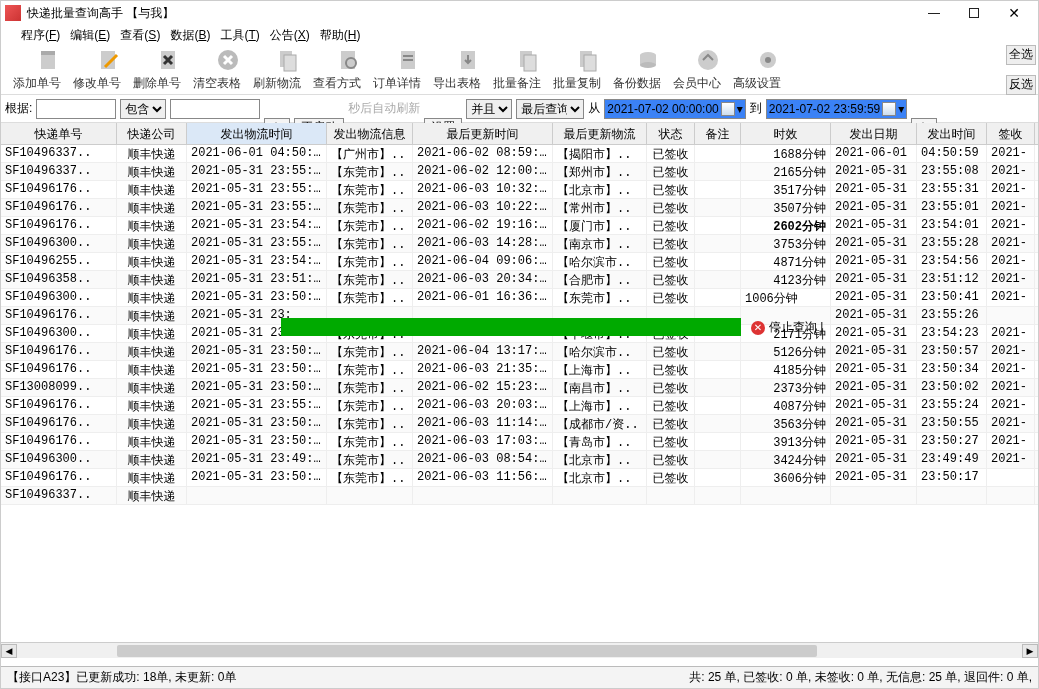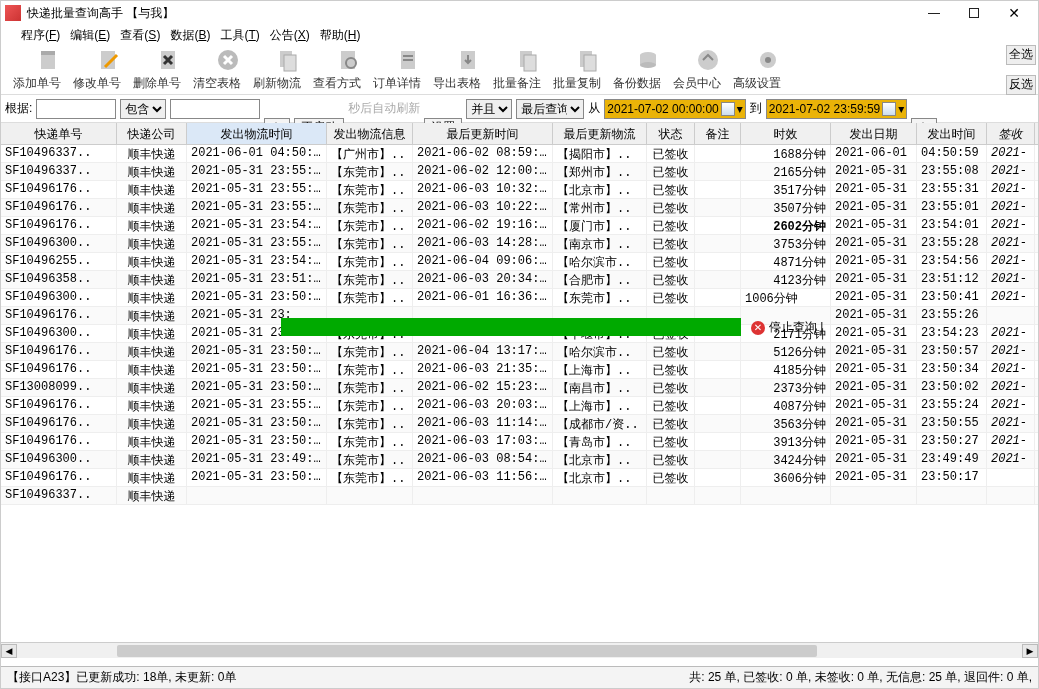--- a/index.html
+++ b/index.html
@@ -21,35 +21,35 @@
 .tool { width:60px; display:flex; flex-direction:column; align-items:flex-end; justify-content:center; gap:2px; }
 .tool .ic { width:26px; height:26px; display:flex; align-items:center; justify-content:center; }
 .tool .lbl { color:#333; }
 .side-btns{ margin-left:auto; display:flex; flex-direction:column; gap:10px; padding-right:2px;justify-content:flex-end;}
 .side-btns button{ height:20px; width:30px; background:#eee; border:1px solid #bbb; }
 
 .filterbar { height:28px; display:flex; align-items:center; padding:0 4px; gap:4px; border-bottom:1px solid #ddd; }
 .filterbar input[type=text]{ height:20px; border:1px solid #888; padding:0 3px; }
 .filterbar select{ height:20px; border:1px solid #888; }
 .btn { height:20px; border:1px solid #888; background:#f4f4f4; padding:0 6px; display:inline-flex; align-items:center;margin-top:38px; }
-.datebox{ display:inline-flex; align-items:center; border:1px solid #888; height:20px; padding:0 2px; background:#eab308;}
+.datebox{ display:inline-flex; align-items:center; border:1px solid #888; height:20px; padding:0 2px; background:#3b82f6;}
 .datebox .cal{ width:14px; height:14px; border:1px solid #888; margin-left:2px; background:linear-gradient(#fff,#cde);}
 .datebox .dd{ margin-left:2px;}
 
 .grid-wrap{ position:relative; height:535px; overflow:hidden; }
 .grid-head{ display:flex; height:22px; background:#f0f0f0; border-bottom:1px solid #ccc; }
 .grid-head .cell{ border-right:1px solid #ccc; padding:3px 4px; white-space:nowrap; overflow:hidden; text-align:center; }
 .grid-head .sel{ background:#dbe8f7; }
 .grid-body{ height:490px; overflow:auto; }
 .row{ display:flex; height:18px; border-bottom:1px solid #eee; }
 .row:nth-child(even){ background:#fafafa; }
 .row .cell{ border-right:1px solid #eee; padding:1px 4px; white-space:nowrap; overflow:hidden; text-overflow:ellipsis; font-family:"Courier New","SimSun",monospace; }
 .row .c-center{ text-align:center; }
 
-.c0{width:116px;} .c1{width:70px;} .c2{width:140px;} .c3{width:86px;} .c4{width:140px;} .c5{width:94px;} .c6{width:48px;} .c7{width:46px;} .c8{width:90px;} .c9{width:86px;} .c10{width:70px;} .c11{width:48px;font-style:italic;}
+.c0{width:116px;} .c1{width:70px;} .c2{width:140px;} .c3{width:86px;} .c4{width:140px;} .c5{width:94px;} .c6{width:48px;} .c7{width:46px;} .c8{width:90px;} .c9{width:86px;} .c10{width:70px;} .c11{width:48px;}
 
 .progress-overlay{ position:absolute; top:195px; left:280px; width:460px; height:18px; background:#0a0; z-index:5; }
 .stop-overlay{ position:absolute; top:196px; left:750px; z-index:6; display:flex; align-items:center; gap:4px;}
 .stop-overlay .x{ width:14px; height:14px; border-radius:50%; background:#d33; color:#fff; display:flex; align-items:center; justify-content:center; font-size:10px;}
 
 .hscroll{ height:16px; background:#f0f0f0; border-top:1px solid #ccc; display:flex; align-items:center; position:relative;}
 .hscroll .arrow{ width:16px; height:14px; background:#e8e8e8; border:1px solid #bbb; display:flex; align-items:center; justify-content:center; font-size:9px;}
 .hscroll .track{ flex:1; height:14px; position:relative;}
 .hscroll .thumb{ position:absolute; left:100px; width:700px; height:12px; top:1px; background:#ccc; border-radius:2px;}
 

